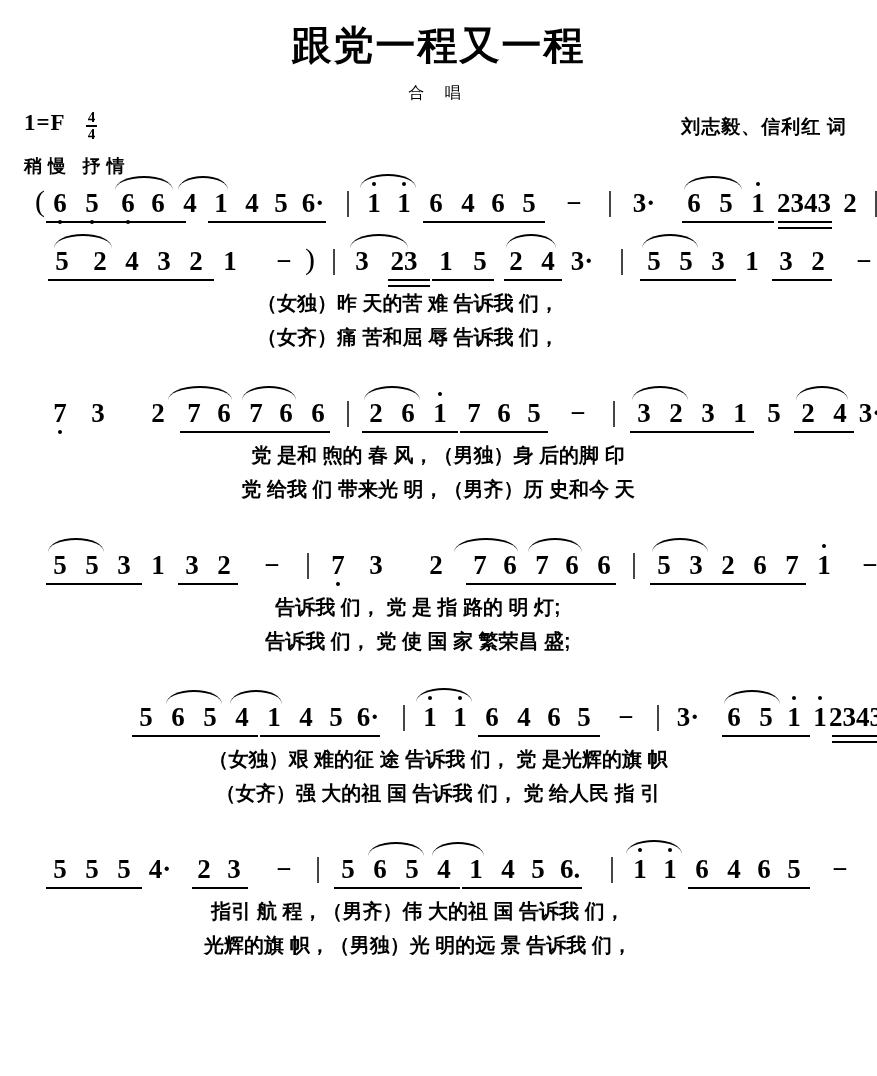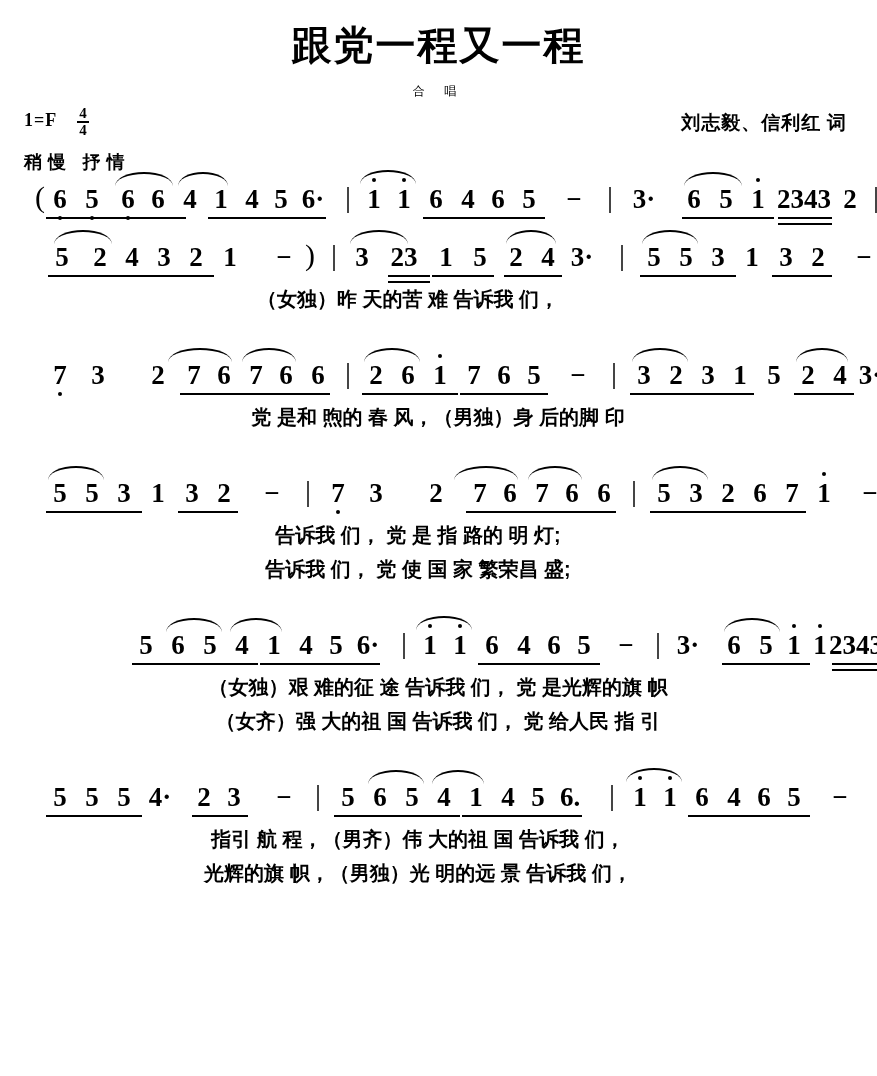--- a/index.html
+++ b/index.html
@@ -24,37 +24,37 @@
     text-align: center;
     font-family: "Liberation Sans", sans-serif;
     font-weight: bold;
     font-size: 40px;
     letter-spacing: 2px;
     margin-top: 18px;
   }
   .subtitle {
     text-align: center;
     font-family: "Liberation Sans", sans-serif;
-    font-size: 12px;
+    font-size: 16px;
     letter-spacing: 8px;
     margin-top: 10px;
   }
   .headrow {
     position: relative;
     height: 68px;
     margin-top: 2px;
   }
   .keyblock {
     position: absolute;
     left: 24px;
     top: 4px;
     font-family: "Liberation Serif", serif;
   }
   .key {
-    font-size: 18px;
+    font-size: 23px;
     font-weight: bold;
     letter-spacing: 1px;
   }
   .meter {
     display: inline-block;
     vertical-align: middle;
     margin-left: 16px;
     text-align: center;
     font-size: 15px;
     font-weight: bold;
@@ -268,20 +268,23 @@
       <span class="n" style="left:768px;">3</span>
       <span class="n" style="left:800px;">2</span>
       <span class="ul1" style="left:622px; width:96px; top:47px;"></span>
       <span class="ul1" style="left:754px; width:60px; top:47px;"></span>
       <span class="slur" style="left:624px; width:56px; top:2px;"></span>
       <span class="n" style="left:846px;">−</span>
     </div>
     <div class="lyricline">
       <span class="w" style="left:390px;">（女独）昨 天的苦 难  告诉我  们，</span>
     </div>
+    <div class="lyricline">
+      <span class="w" style="left:390px;">（女齐）痛  苦和屈 辱  告诉我  们，</span>
+    </div>
   </div>
 
   <div class="sysgap"></div>
 
   <div class="system">
     <div class="notes">
       <span class="n" style="left:42px;">7</span>
       <span class="dot-below" style="left:42px; top:46px;"></span>
       <span class="n" style="left:80px;">3</span>
       <span class="n" style="left:140px;">2</span>
@@ -315,20 +318,23 @@
       <span class="n" style="left:822px;">4</span>
       <span class="n" style="left:852px;">3·</span>
       <span class="ul1" style="left:612px; width:124px; top:47px;"></span>
       <span class="ul1" style="left:776px; width:60px; top:47px;"></span>
       <span class="slur" style="left:614px; width:56px; top:2px;"></span>
       <span class="slur" style="left:778px; width:52px; top:2px;"></span>
     </div>
     <div class="lyricline">
       <span class="w" style="left:420px;">党  是和 煦的 春   风，（男独）身  后的脚 印</span>
     </div>
+    <div class="lyricline">
+      <span class="w" style="left:420px;">党  给我 们 带来光  明，（男齐）历  史和今 天</span>
+    </div>
   </div>
 
   <div class="sysgap"></div>
 
   <div class="system">
     <div class="notes">
       <span class="n" style="left:42px;">5</span>
       <span class="n" style="left:74px;">5</span>
       <span class="n" style="left:106px;">3</span>
       <span class="n" style="left:140px;">1</span>

